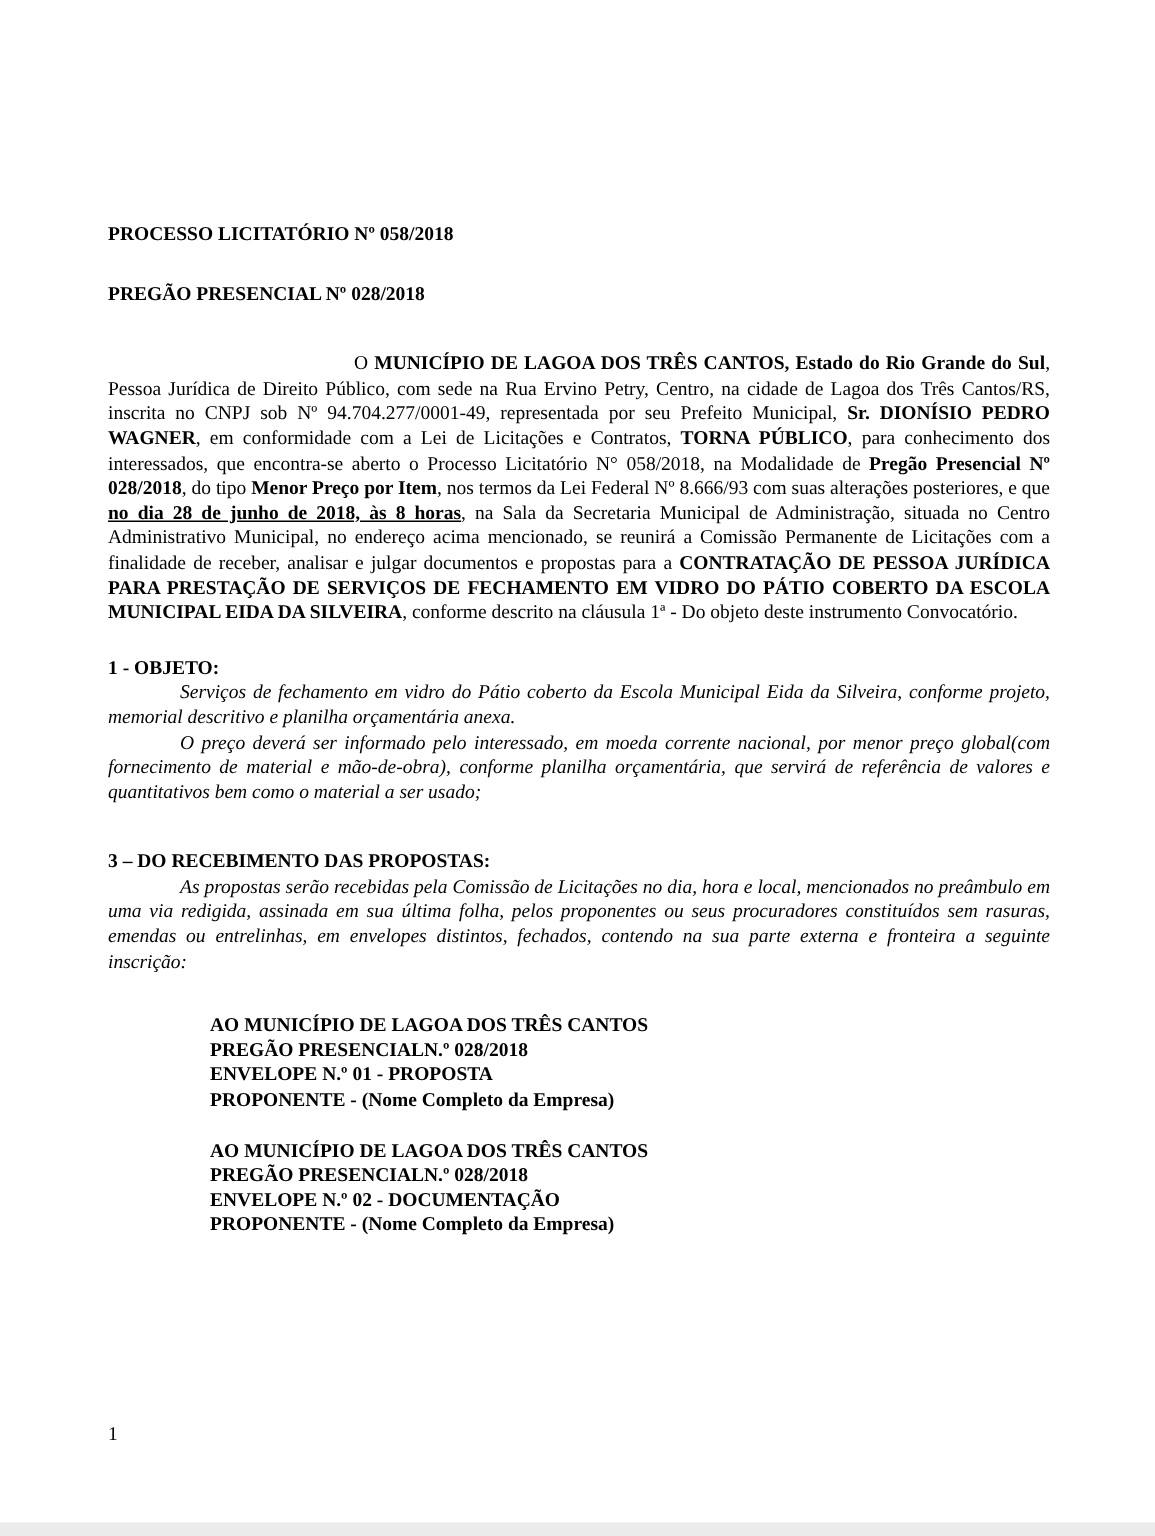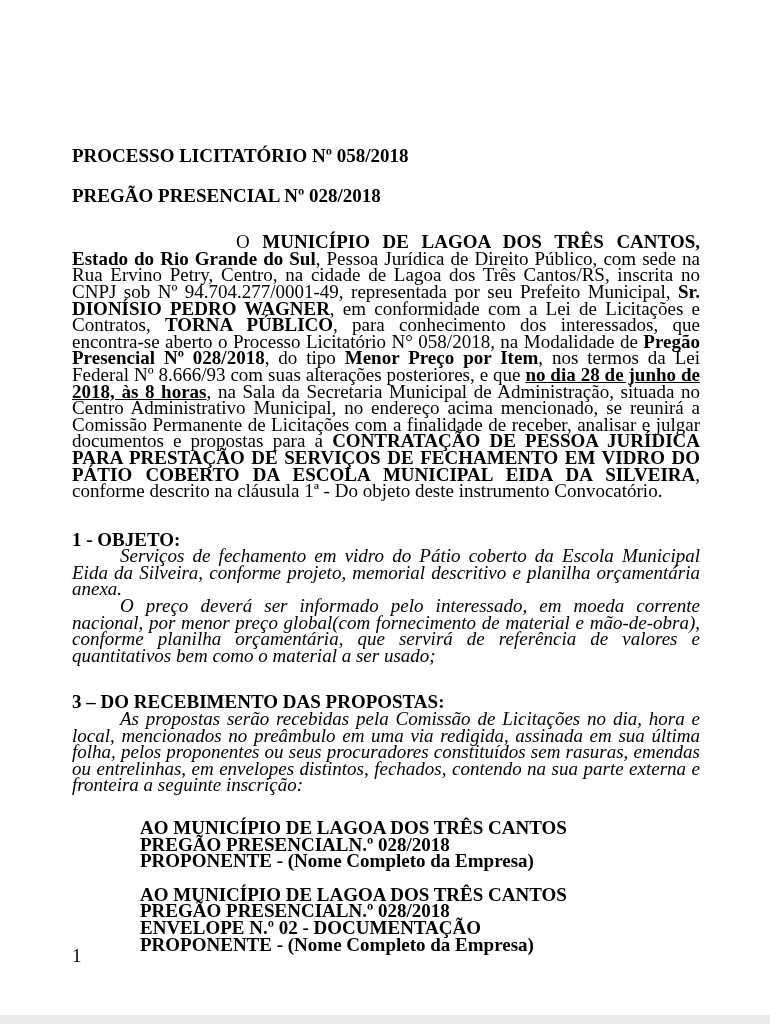--- a/index.html
+++ b/index.html
@@ -6,41 +6,41 @@
     margin: 0;
     padding: 0;
     background: #ffffff;
   }
   .page {
     position: relative;
     width: 770px;
     height: 1024px;
     background: #ffffff;
     font-family: "Liberation Serif", "DejaVu Serif", serif;
-    font-size: 19px;
+    font-size: 13px;
     line-height: 16.6px;
     color: #000000;
     overflow: hidden;
   }
   .content {
     position: absolute;
     top: 148px;
     left: 72px;
     width: 628px;
   }
   p { margin: 0; }
   .heading { font-weight: bold; }
   .heading + .heading { margin-top: 23px; }
   .preamble {
     margin-top: 30px;
     text-align: justify;
     text-indent: 164px;
   }
   .sec-title { font-weight: bold; }
-  .s1 { margin-top: 32px; }
+  .s1 { margin-top: 20px; }
   .s2 { margin-top: 14px; }
   .s3 { margin-top: 30px; }
   .para { text-align: justify; }
   .indent { text-indent: 48px; font-style: italic; }
   .envelope {
     font-weight: bold;
     margin-left: 68px;
   }
   .envelope.first { margin-top: 26px; }
   .envelope + .envelope { margin-top: 17px; }
@@ -75,20 +75,21 @@
     <p class="para indent">Serviços de fechamento em vidro do Pátio coberto da Escola Municipal Eida da Silveira, conforme projeto, memorial descritivo e planilha orçamentária anexa.</p>
 
     <p class="para indent">O preço deverá ser informado pelo interessado, em moeda corrente nacional, por menor preço global(com fornecimento de material e mão-de-obra), conforme planilha orçamentária, que servirá de referência de valores e quantitativos bem como o material a ser usado;</p>
 
     <p class="sec-title s3">3 – DO RECEBIMENTO DAS PROPOSTAS:</p>
     <p class="para indent">As propostas serão recebidas pela Comissão de Licitações no dia, hora e local, mencionados no preâmbulo em uma via redigida, assinada em sua última folha, pelos proponentes ou seus procuradores constituídos sem rasuras, emendas ou entrelinhas, em envelopes distintos, fechados, contendo na sua parte externa e fronteira a seguinte inscrição:</p>
 
     <div class="envelope first">
       <p>AO MUNICÍPIO DE LAGOA DOS TRÊS CANTOS</p>
       <p>PREGÃO PRESENCIALN.º 028/2018</p>
+      <p>ENVELOPE N.º 01 - PROPOSTA</p>
       <p>PROPONENTE - (Nome Completo da Empresa)</p>
     </div>
 
     <div class="envelope">
       <p>AO MUNICÍPIO DE LAGOA DOS TRÊS CANTOS</p>
       <p>PREGÃO PRESENCIALN.º 028/2018</p>
       <p>ENVELOPE N.º 02 - DOCUMENTAÇÃO</p>
       <p>PROPONENTE - (Nome Completo da Empresa)</p>
     </div>
 

